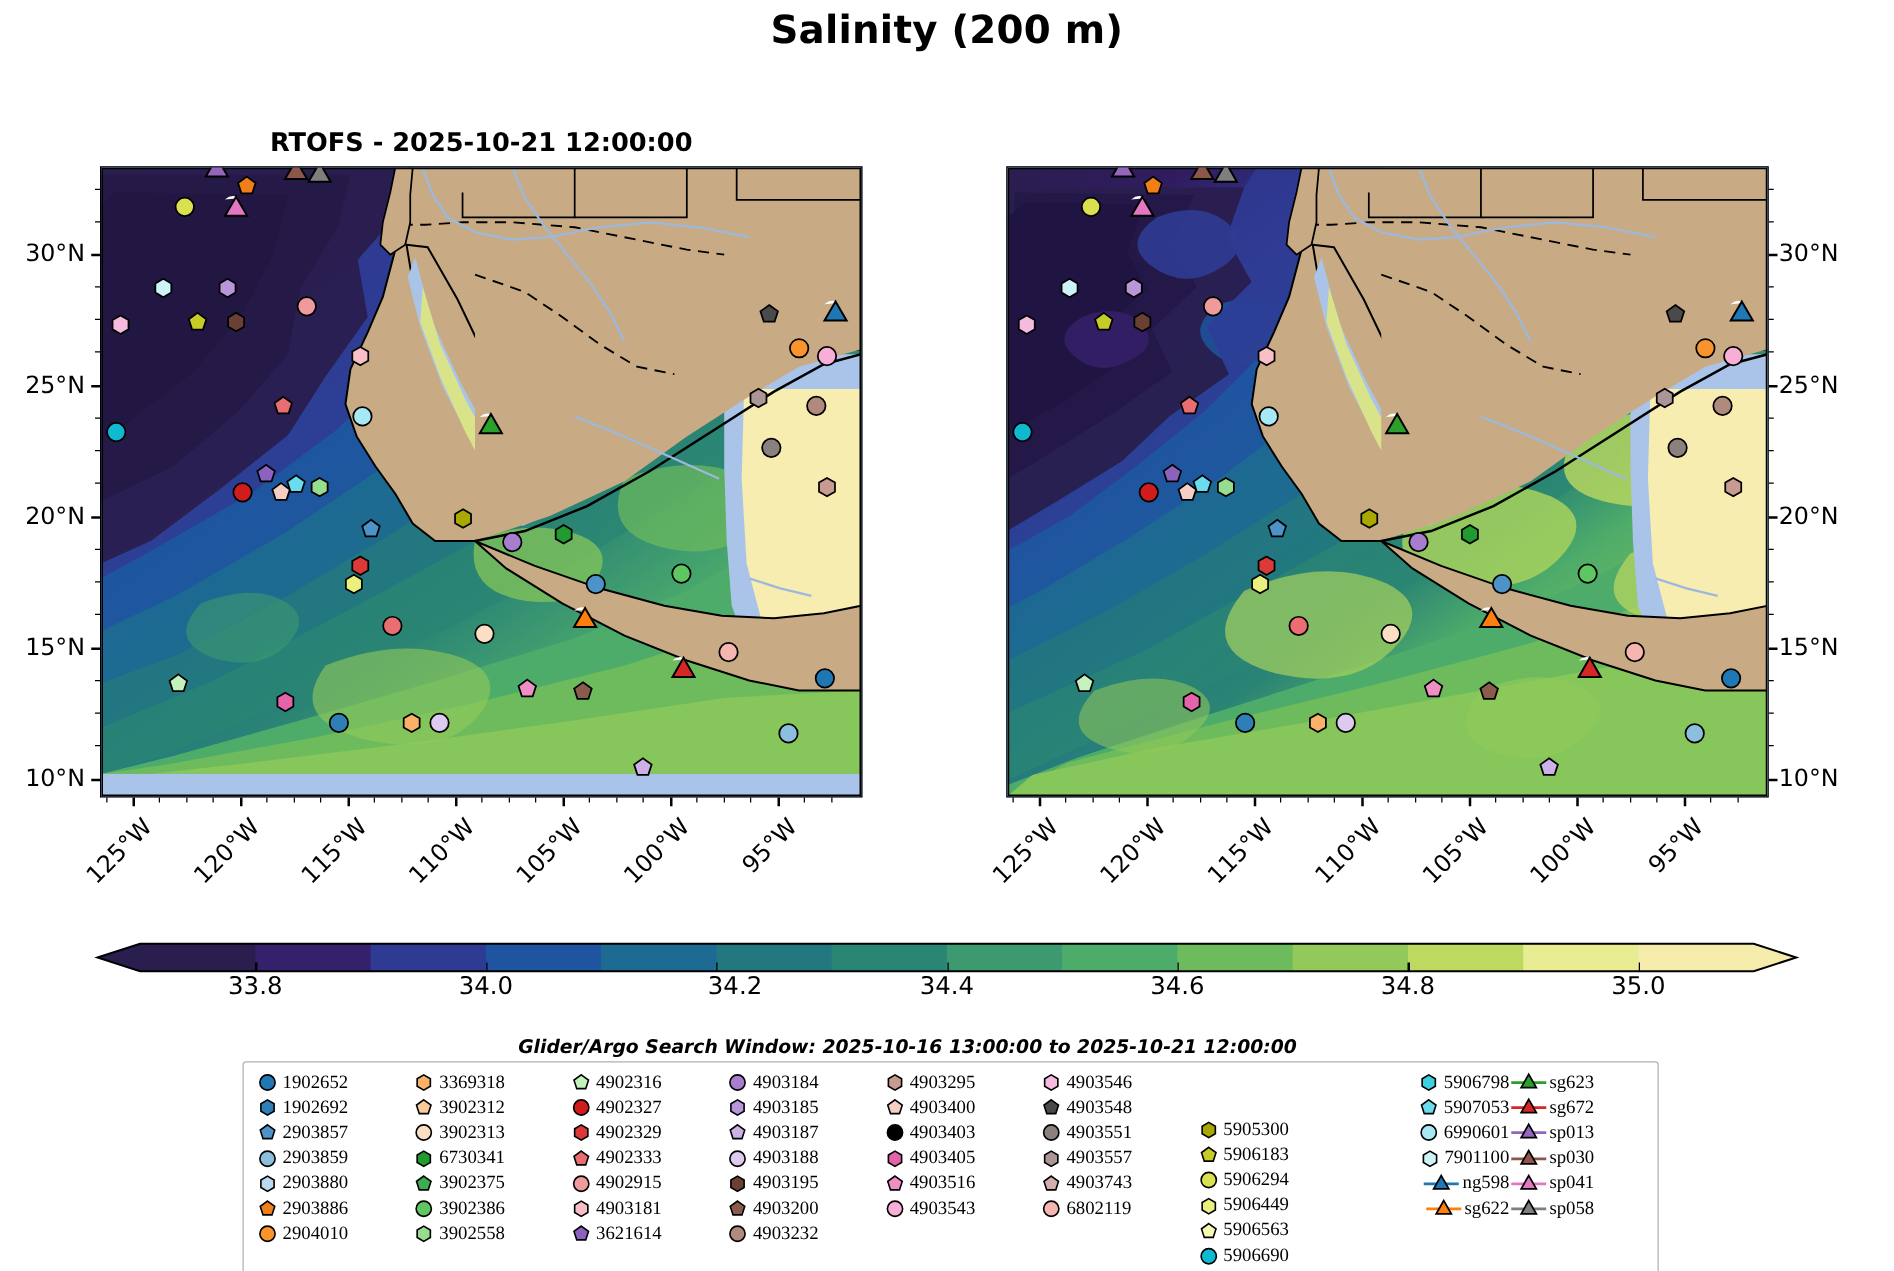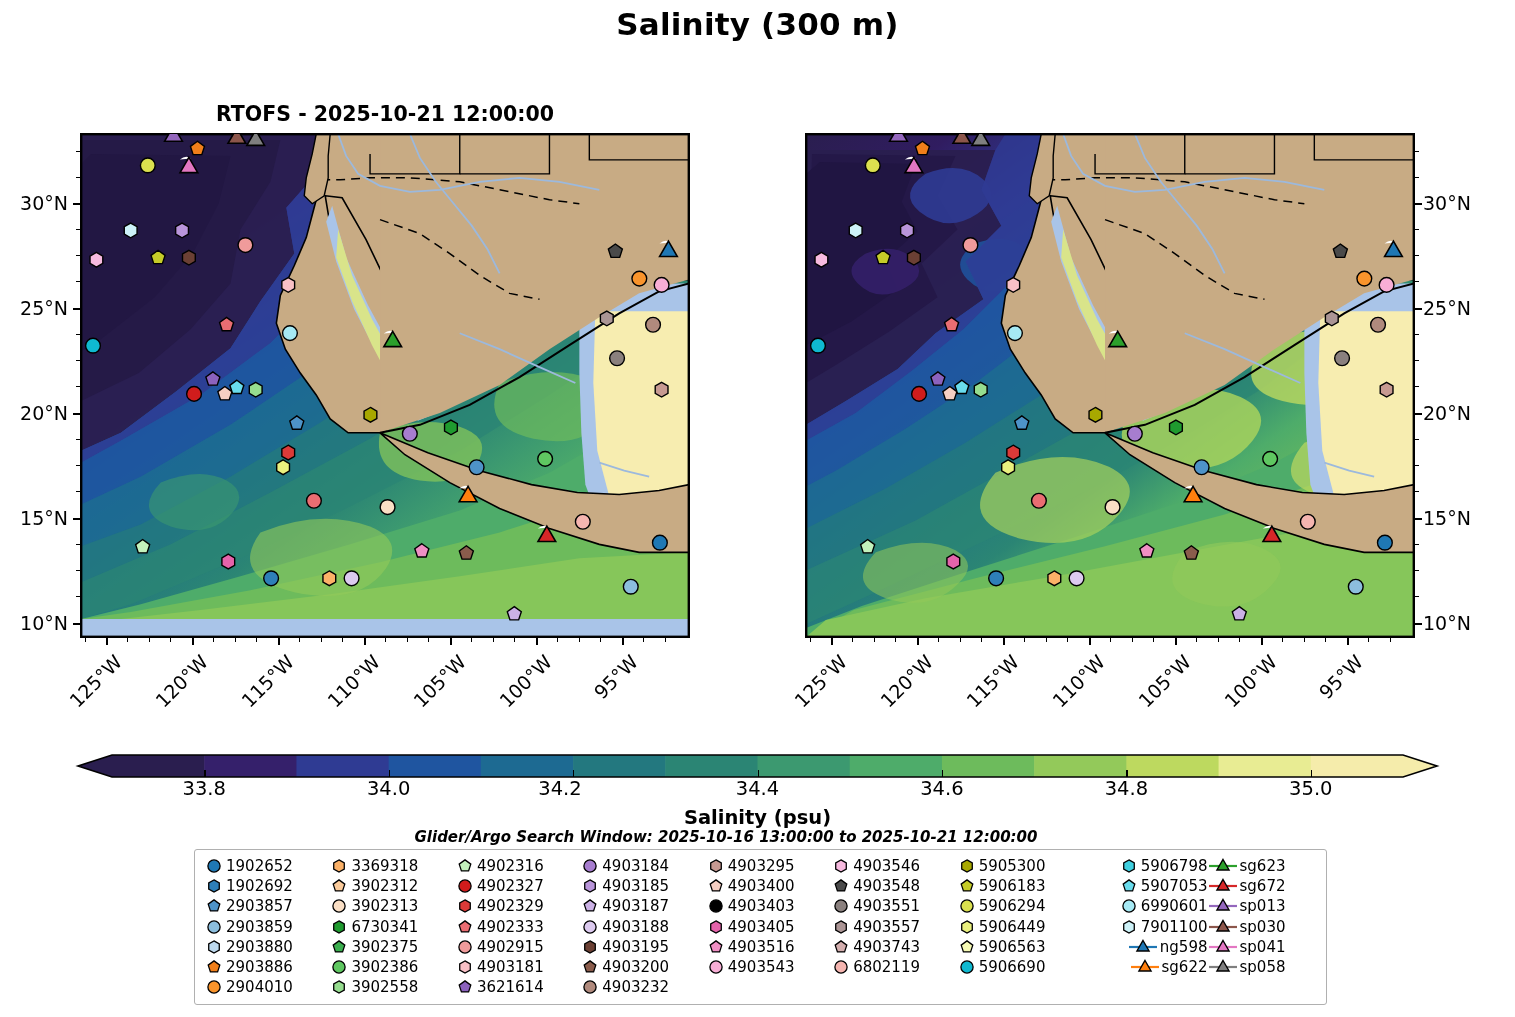--- a/index.html
+++ b/index.html
@@ -51,28 +51,28 @@
 
   
   #legend{position:absolute;left:194px;top:849px;width:1133px;
           border:1px solid #b0b0b0;border-radius:3px;background:#fff;
           box-sizing:border-box;padding:6px 7px 7px 9px;}
   #legend-grid{display:flex;gap:0;}
   .legcol{display:flex;flex-direction:column;gap:0;}
   .legrow{display:flex;align-items:center;height:20.2px;}
   .legmark{width:30px;height:20px;flex:none;position:relative;}
   .legmark svg{position:absolute;left:50%;top:50%;transform:translate(-50%,-50%);}
-  .legtxt{font-size:15px;color:#000;white-space:nowrap;padding-left:2px;}
+  .legtxt{font-size:15px;color:#000;white-space:nowrap;padding-left:2px;font-family:Liberation Serif, serif;}
 </style>
 </head>
 <body>
 
 <div id="figure">
 
-  <div class="suptitle">Salinity (300 m)</div>
+  <div class="suptitle">Salinity (200 m)</div>
 
   <div class="panel left">
     <div class="panel-title">RTOFS - 2025-10-21 12:00:00</div>
     <div class="mapbox">
       <svg class="mapsvg" viewBox="0 0 610 505" preserveAspectRatio="none">
         <defs>
           <clipPath id="clipL">
               <rect x="0" y="0" width="610" height="505"></rect>
             </clipPath>
 
@@ -507,31 +507,30 @@
           <polygon points="1437,22 1403,11 1403,33" fill="#f5ecab"></polygon>
         </g>
       <path id="cb-outline" fill="none" stroke="#000" stroke-width="1.6" d="M78,22 L112,11 L1403,11 L1437,22 L1403,33 L112,33 Z"></path>
     </svg>
     <div id="cb-ticks">
         <div class="cbtick" style="left: 204.214px;"></div>
         <div class="cbtick-lab" style="left: 204.214px;">33.8</div>
         <div class="cbtick" style="left: 388.643px;"></div>
         <div class="cbtick-lab" style="left: 388.643px;">34.0</div>
         <div class="cbtick" style="left: 573.071px;"></div>
-        <div class="cbtick-lab" style="left: 560px;">34.2</div>
+        <div class="cbtick-lab" style="left: 588px;">34.2</div>
         <div class="cbtick" style="left: 757.5px;"></div>
         <div class="cbtick-lab" style="left: 757.5px;">34.4</div>
         <div class="cbtick" style="left: 941.929px;"></div>
         <div class="cbtick-lab" style="left: 941.929px;">34.6</div>
         <div class="cbtick" style="left: 1126.36px;"></div>
         <div class="cbtick-lab" style="left: 1126.36px;">34.8</div>
         <div class="cbtick" style="left: 1310.79px;"></div>
         <div class="cbtick-lab" style="left: 1310.79px;">35.0</div>
       </div>
-    <div class="cblabel">Salinity (psu)</div>
     <div class="cbwindow">Glider/Argo Search Window: 2025-10-16 13:00:00 to 2025-10-21 12:00:00</div>
   </div>
 
   <div id="legend">
     <div id="legend-grid">
         <div class="legcol" style="width: 126px;">
           <div class="legrow">
             <span class="legmark" style="width: 20px;">
               <svg width="20" height="18">
                 <circle cx="10" cy="9" r="6.1" stroke="#000" stroke-width="1.3" fill="#1f78b4"></circle>
@@ -855,21 +854,21 @@
           </div>
           <div class="legrow">
             <span class="legmark" style="width: 20px;">
               <svg width="20" height="18">
                 <circle cx="10" cy="9" r="6.1" stroke="#000" stroke-width="1.3" fill="#f5b5b0"></circle>
               </svg>
             </span>
             <span class="legtxt">6802119</span>
           </div>
         </div>
-        <div class="legcol" style="width: 126px;">
+        <div class="legcol" style="width: 126px; margin-top: 38px;">
           <div class="legrow">
             <span class="legmark" style="width: 20px;">
               <svg width="20" height="18">
                 <polygon points="10.00,2.90 15.28,5.95 15.28,12.05 10.00,15.10 4.72,12.05 4.72,5.95" stroke="#000" stroke-width="1.3" fill="#a8a800"></polygon>
               </svg>
             </span>
             <span class="legtxt">5905300</span>
           </div>
           <div class="legrow">
             <span class="legmark" style="width: 20px;">

